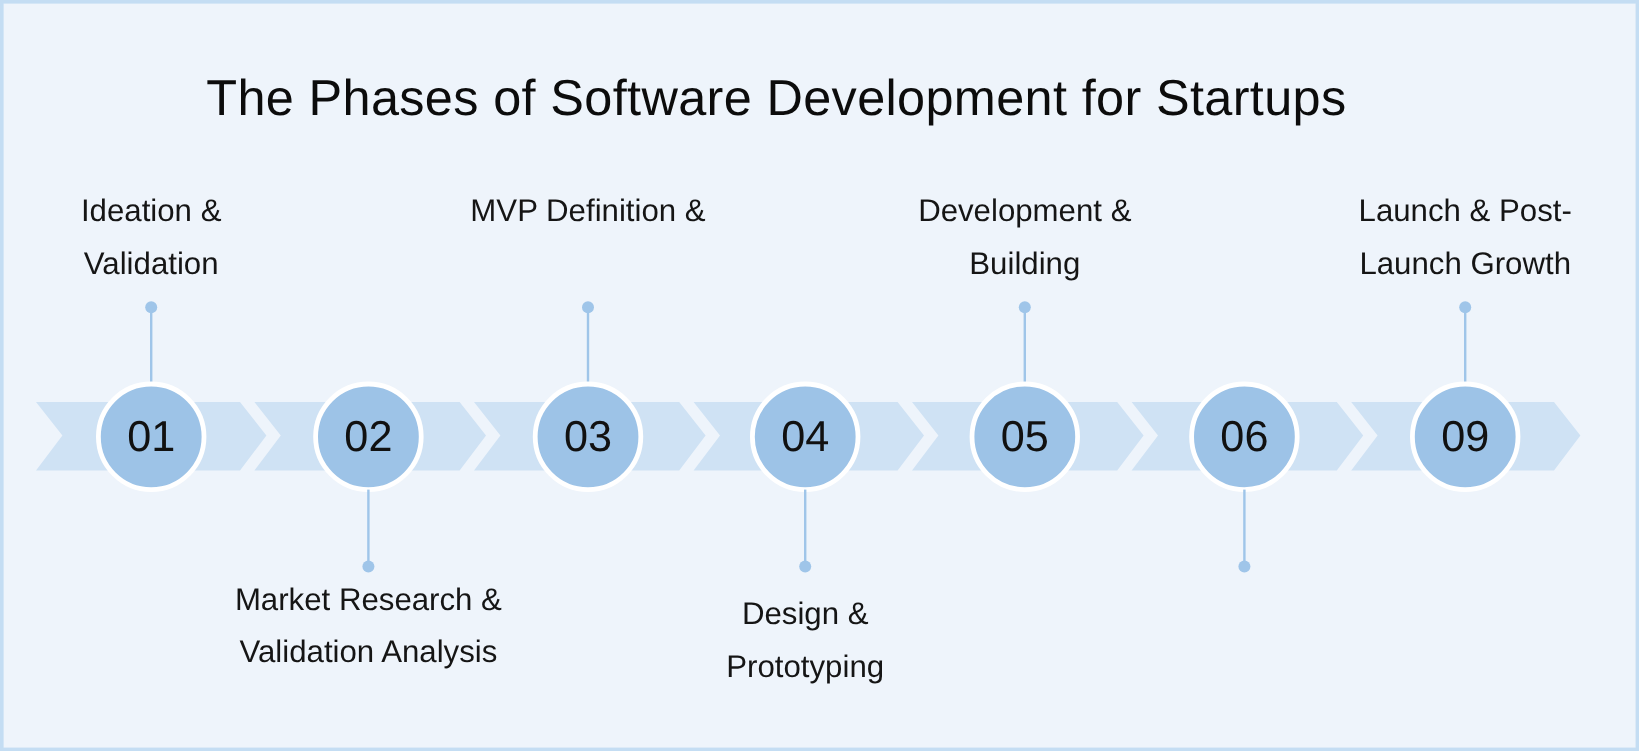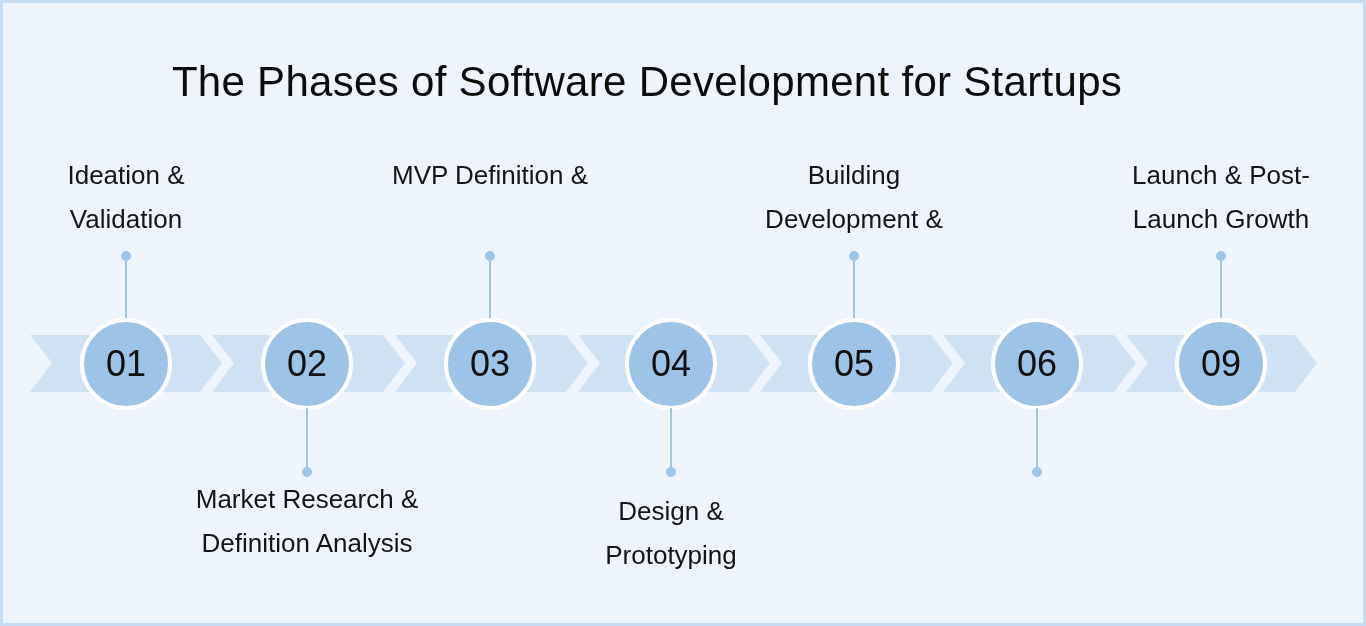--- a/index.html
+++ b/index.html
@@ -73,21 +73,21 @@
   <span>01</span>
 </div>
 
 <div class="circle" style="left:261px; top:318px;">
   <span>02</span>
 </div>
 <div class="connector" style="left:306px; top:408px; height:64px;"></div>
 <div class="dot" style="left:302px; top:467px;"></div>
 <div class="step-label" style="left:147px; top:477px;">
   <div>Market Research &amp;</div>
-  <div>Definition Analysis</div>
+  <div>Validation Analysis</div>
 </div>
 
 <div class="step-label" style="left:330px; top:153px;">
   <div>MVP Definition &amp;</div>
 </div>
 <div class="dot" style="left:485px; top:251px;"></div>
 <div class="connector" style="left:489px; top:256px; height:66px;"></div>
 <div class="circle" style="left:444px; top:318px;">
   <span>03</span>
 </div>
@@ -96,22 +96,22 @@
   <span>04</span>
 </div>
 <div class="connector" style="left:670px; top:408px; height:64px;"></div>
 <div class="dot" style="left:666px; top:467px;"></div>
 <div class="step-label" style="left:511px; top:489px;">
   <div>Design &amp;</div>
   <div>Prototyping</div>
 </div>
 
 <div class="step-label" style="left:694px; top:153px;">
+  <div>Development &amp;</div>
   <div>Building</div>
-  <div>Development &amp;</div>
 </div>
 <div class="dot" style="left:849px; top:251px;"></div>
 <div class="connector" style="left:853px; top:256px; height:66px;"></div>
 <div class="circle" style="left:808px; top:318px;">
   <span>05</span>
 </div>
 
 <div class="circle" style="left:991px; top:318px;">
   <span>06</span>
 </div>

